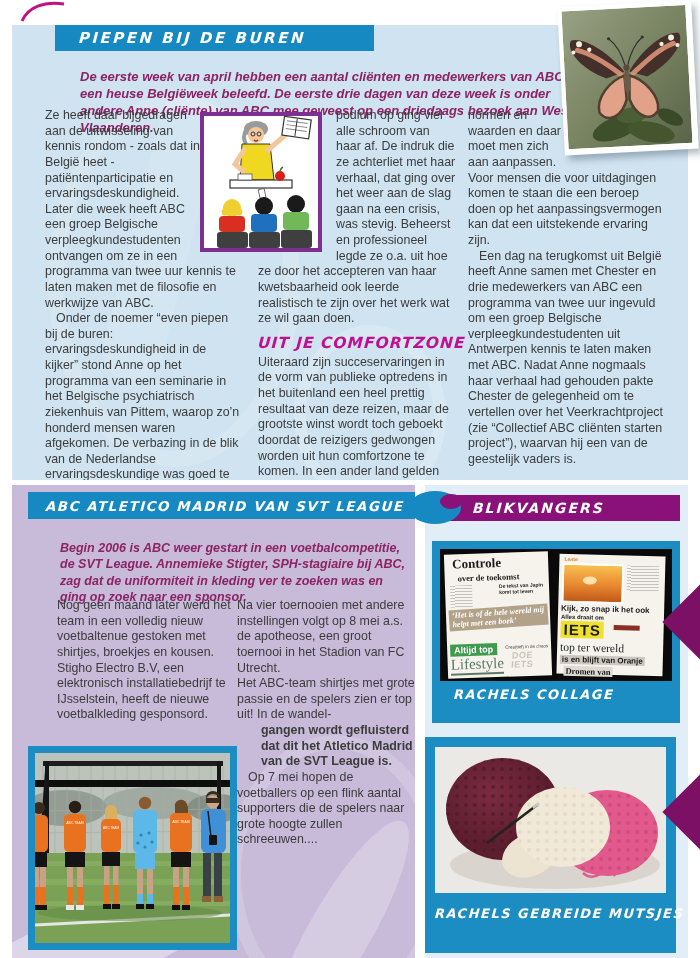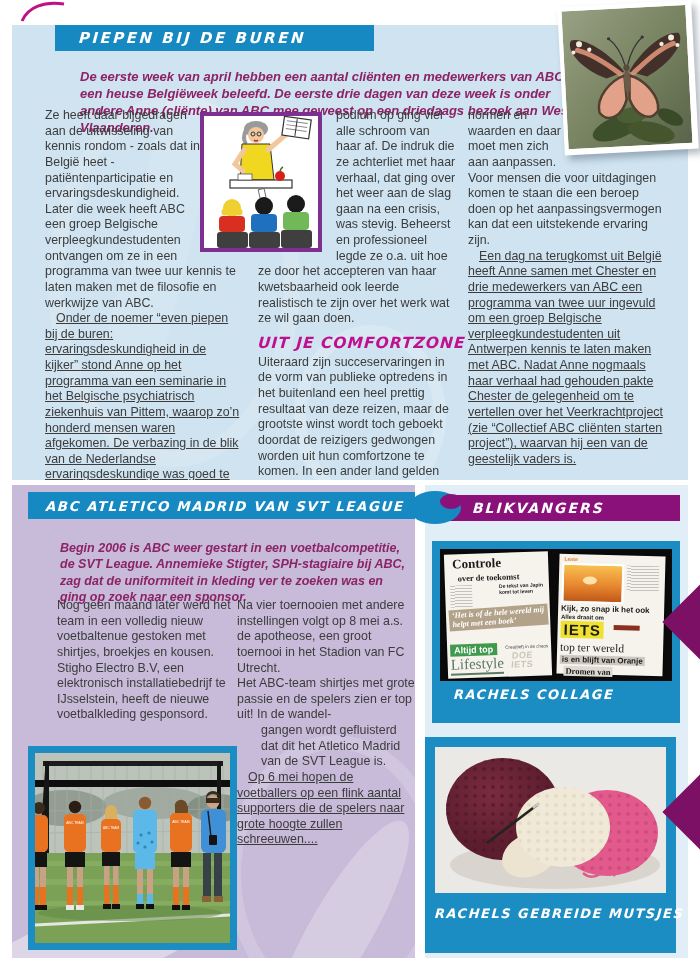--- a/index.html
+++ b/index.html
@@ -28,30 +28,30 @@
   .bar1{left:43px;top:0px;width:295px;height:26px;padding-left:24px;font-size:15px;letter-spacing:2.5px;}
   .bar2{left:16px;top:7px;width:372px;height:27px;padding-left:18px;font-size:13.5px;letter-spacing:1.5px;}
   .bar3{left:8px;top:10px;width:247px;height:26px;padding-left:40px;font-size:14px;letter-spacing:2px;box-sizing:border-box;}
   .subhead{margin:7px 0 3px 0;color:#c01090;font-size:15.5px;letter-spacing:1px;}
   
   .intro{font-weight:bold;font-style:italic;color:#8c2366;line-height:1.32;}
   .intro1{left:68px;top:30px;width:508px;font-size:13px;}
   .intro2{left:48px;top:42px;width:352px;font-size:12.5px;}
   .col p{margin:0;font-size:12.4px;line-height:1.26;color:#3c3c3c;}
   .col{position:absolute;}
-  .indent{text-indent:11px;text-decoration:underline;}
+  .indent{text-indent:11px;}
   .col1{left:33px;top:83px;width:197px;height:372px;}
   .col2{left:246px;top:83px;width:198px;height:372px;}
   .col3{left:456px;top:83px;width:198px;height:372px;}
   .sp-r1{float:right;width:36px;height:146px;}
   .sp-l2{float:left;width:72px;height:150px;margin-right:6px;}
   .sp-r3{float:right;width:104px;height:58px;}
   .colA{left:45px;top:113px;width:181px;}
   .colB{left:225px;top:113px;width:179px;height:348px;}
-  .pIndentBlock{margin-left:24px !important;}
+  .pIndentBlock{margin-left:24px !important;font-weight:bold;}
   
   .clipart{left:200px;top:112px;width:122px;height:140px;background:#fff;border:4px solid #7d3090;box-sizing:border-box;}
   .butterfly{left:561px;top:4px;width:134px;height:148px;background:#fff;padding:4px;box-sizing:border-box;
              transform:rotate(-3deg);box-shadow:4px 5px 7px rgba(40,60,80,.35);}
   .soccer-photo{left:28px;top:746px;width:209px;height:204px;background:#1b8dc2;padding:7px;box-sizing:border-box;}
   .frame{position:absolute;background:#1b8dc2;box-sizing:border-box;}
   .frame-collage{left:7px;top:56px;width:248px;height:182px;padding:8px;}
   .frame-hats{left:0px;top:252px;width:251px;height:216px;padding:10px;}
   .caption{color:#fff;font-size:13px;letter-spacing:1.5px;margin-top:6px;}
   .cap1{padding-left:14px;}
@@ -219,21 +219,21 @@
     <p class="abs intro intro2">Begin 2006 is ABC weer gestart in een voetbalcompetitie, de SVT League. Annemieke Stigter, SPH-stagiaire bij ABC, zag dat de uniformiteit in kleding ver te zoeken was en ging op zoek naar een sponsor.</p>
 
     <div class="col colA">
       <p>Nog geen maand later werd het team in een volledig nieuw voetbaltenue gestoken met shirtjes, broekjes en kousen. Stigho Electro B.V, een elektronisch installatiebedrijf te IJsselstein, heeft de nieuwe voetbalkleding gesponsord.</p>
     </div>
 
     <div class="col colB">
       <p>Na vier toernooien met andere instellingen volgt op 8 mei a.s. de apotheose, een groot toernooi in het Stadion van FC Utrecht.</p>
       <p>Het ABC-team shirtjes met grote passie en de spelers zien er top uit! In de wandel-</p>
       <p class="pIndentBlock">gangen wordt gefluisterd dat dit het Atletico Madrid van de SVT League is.</p>
-      <p class="indent">Op 6 mei hopen de voetballers op een flink aantal supporters die de spelers naar grote hoogte zullen schreeuwen....</p>
+      <p class="indent">Op 7 mei hopen de voetballers op een flink aantal supporters die de spelers naar grote hoogte zullen schreeuwen....</p>
     </div>
   </section>
 
   <div class="abs soccer-photo">
     <svg width="195" height="190" viewBox="0 0 195 190">
       <rect width="195" height="102" fill="#bcc3bb"></rect>
       <ellipse cx="30" cy="55" rx="42" ry="18" fill="#8a948a" opacity=".8"></ellipse>
       <ellipse cx="120" cy="50" rx="52" ry="16" fill="#95a095" opacity=".7"></ellipse>
       <ellipse cx="182" cy="55" rx="30" ry="14" fill="#7e8a7e" opacity=".8"></ellipse>
       <g stroke="#a5ada5" stroke-width="1" opacity=".65">

